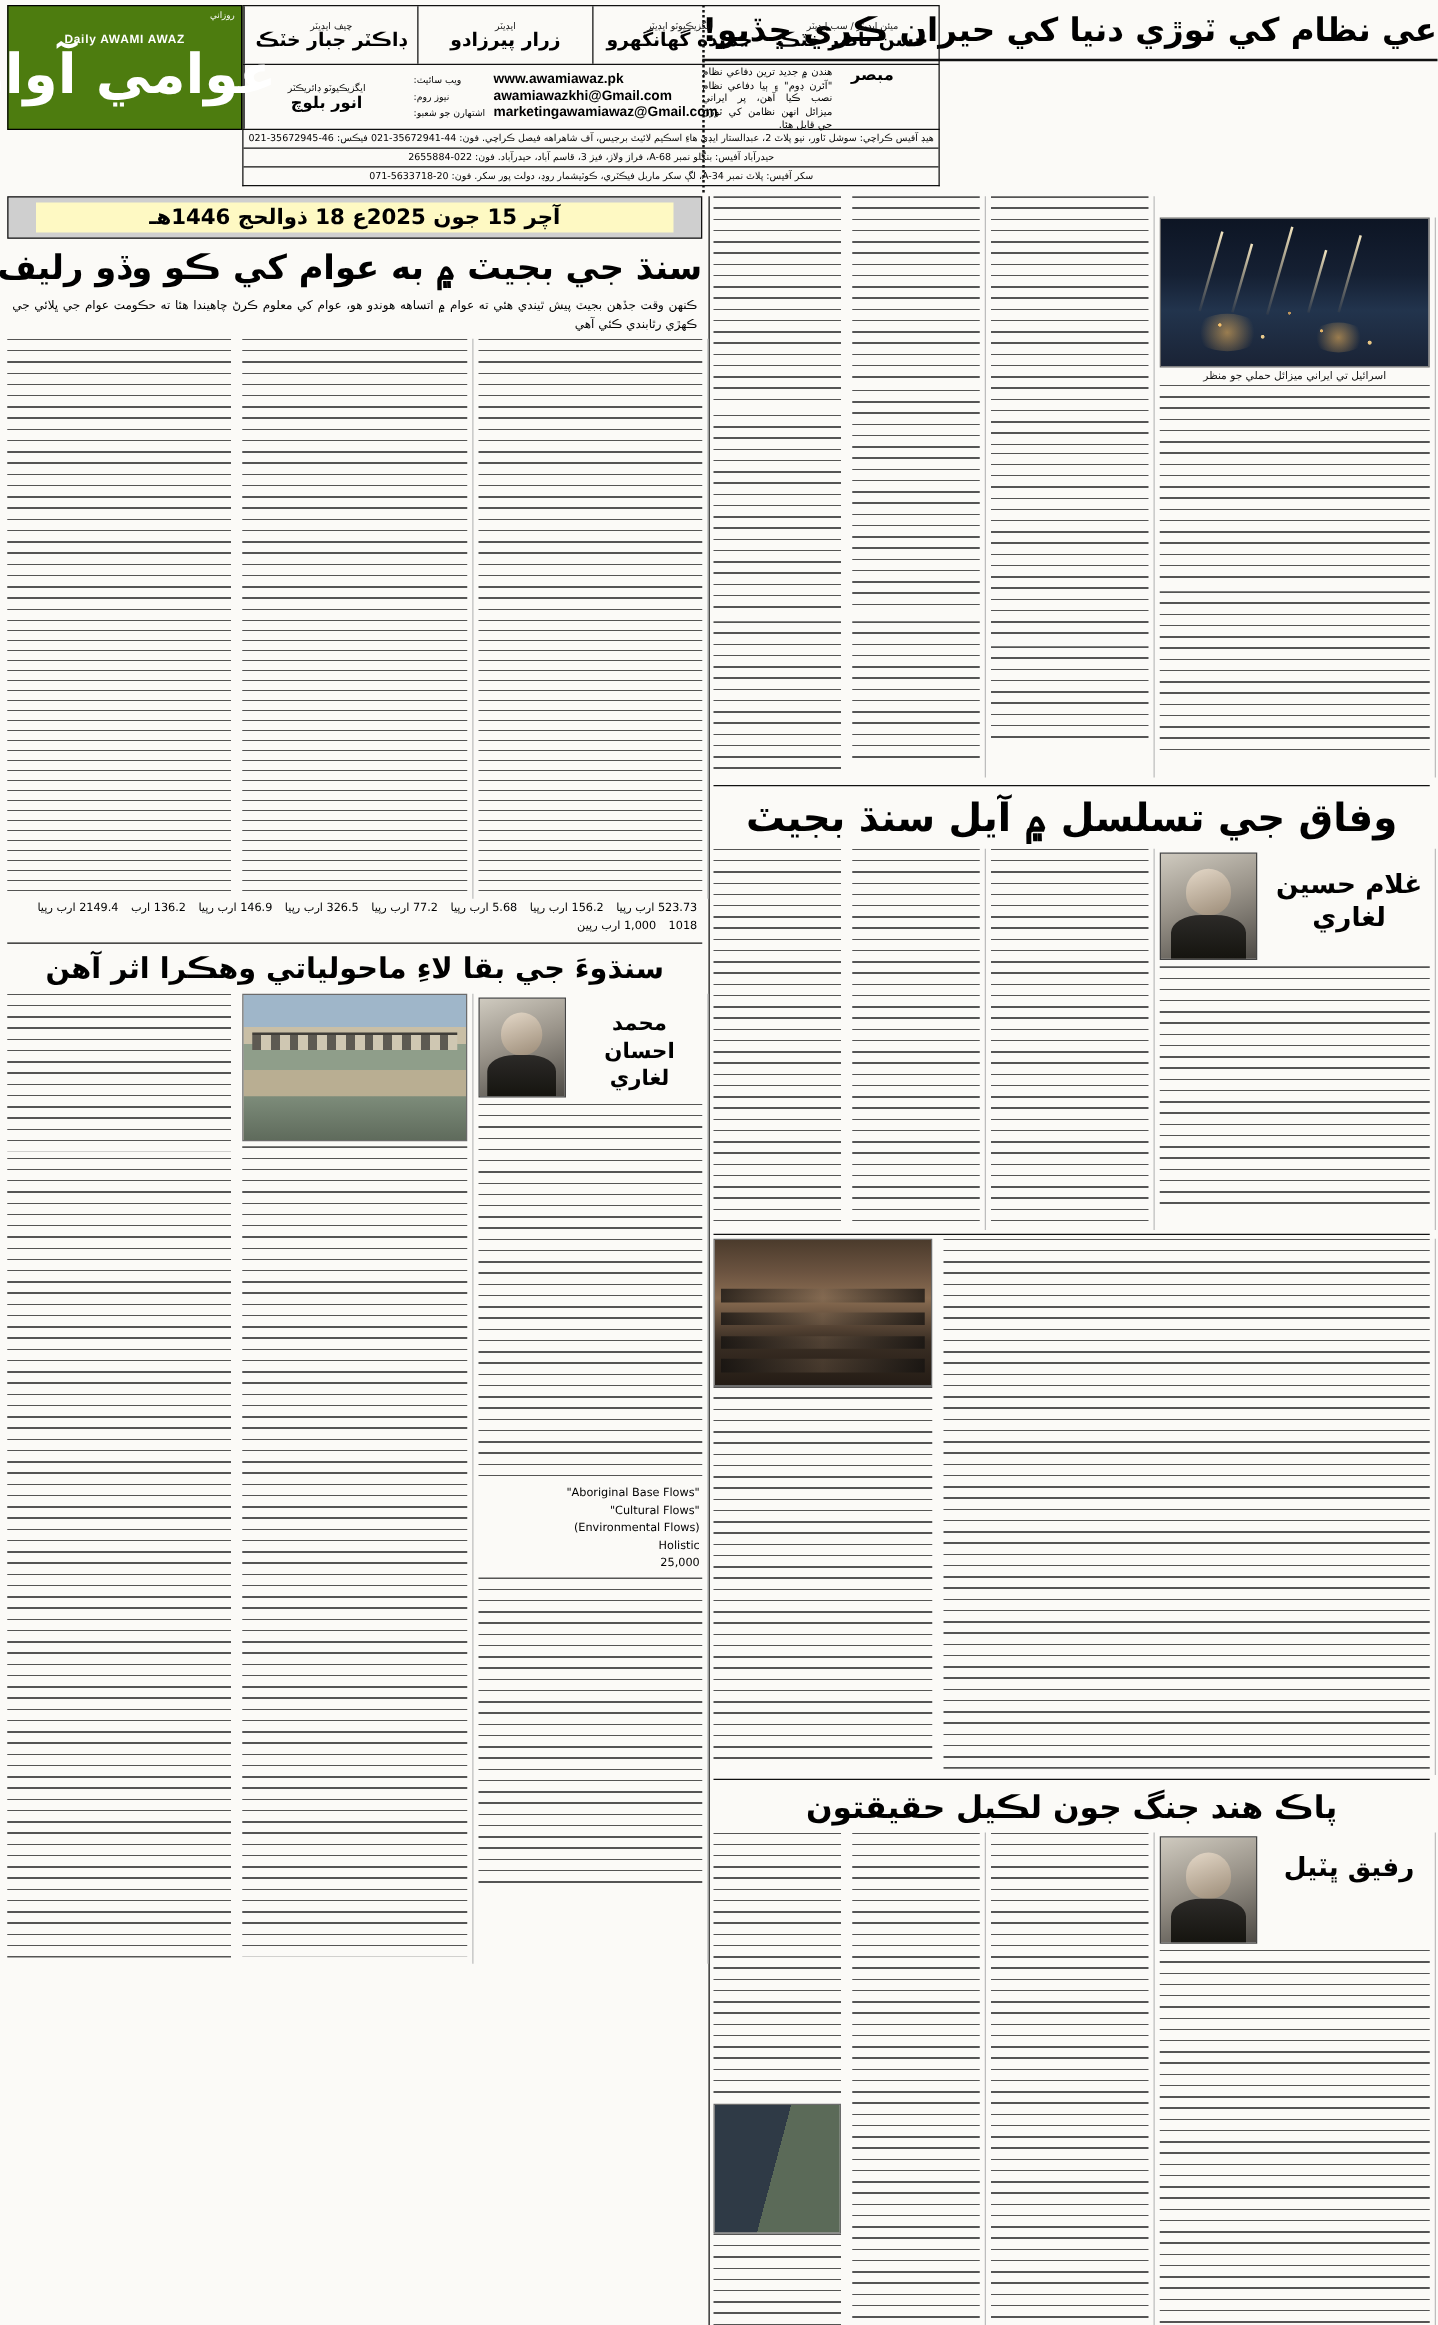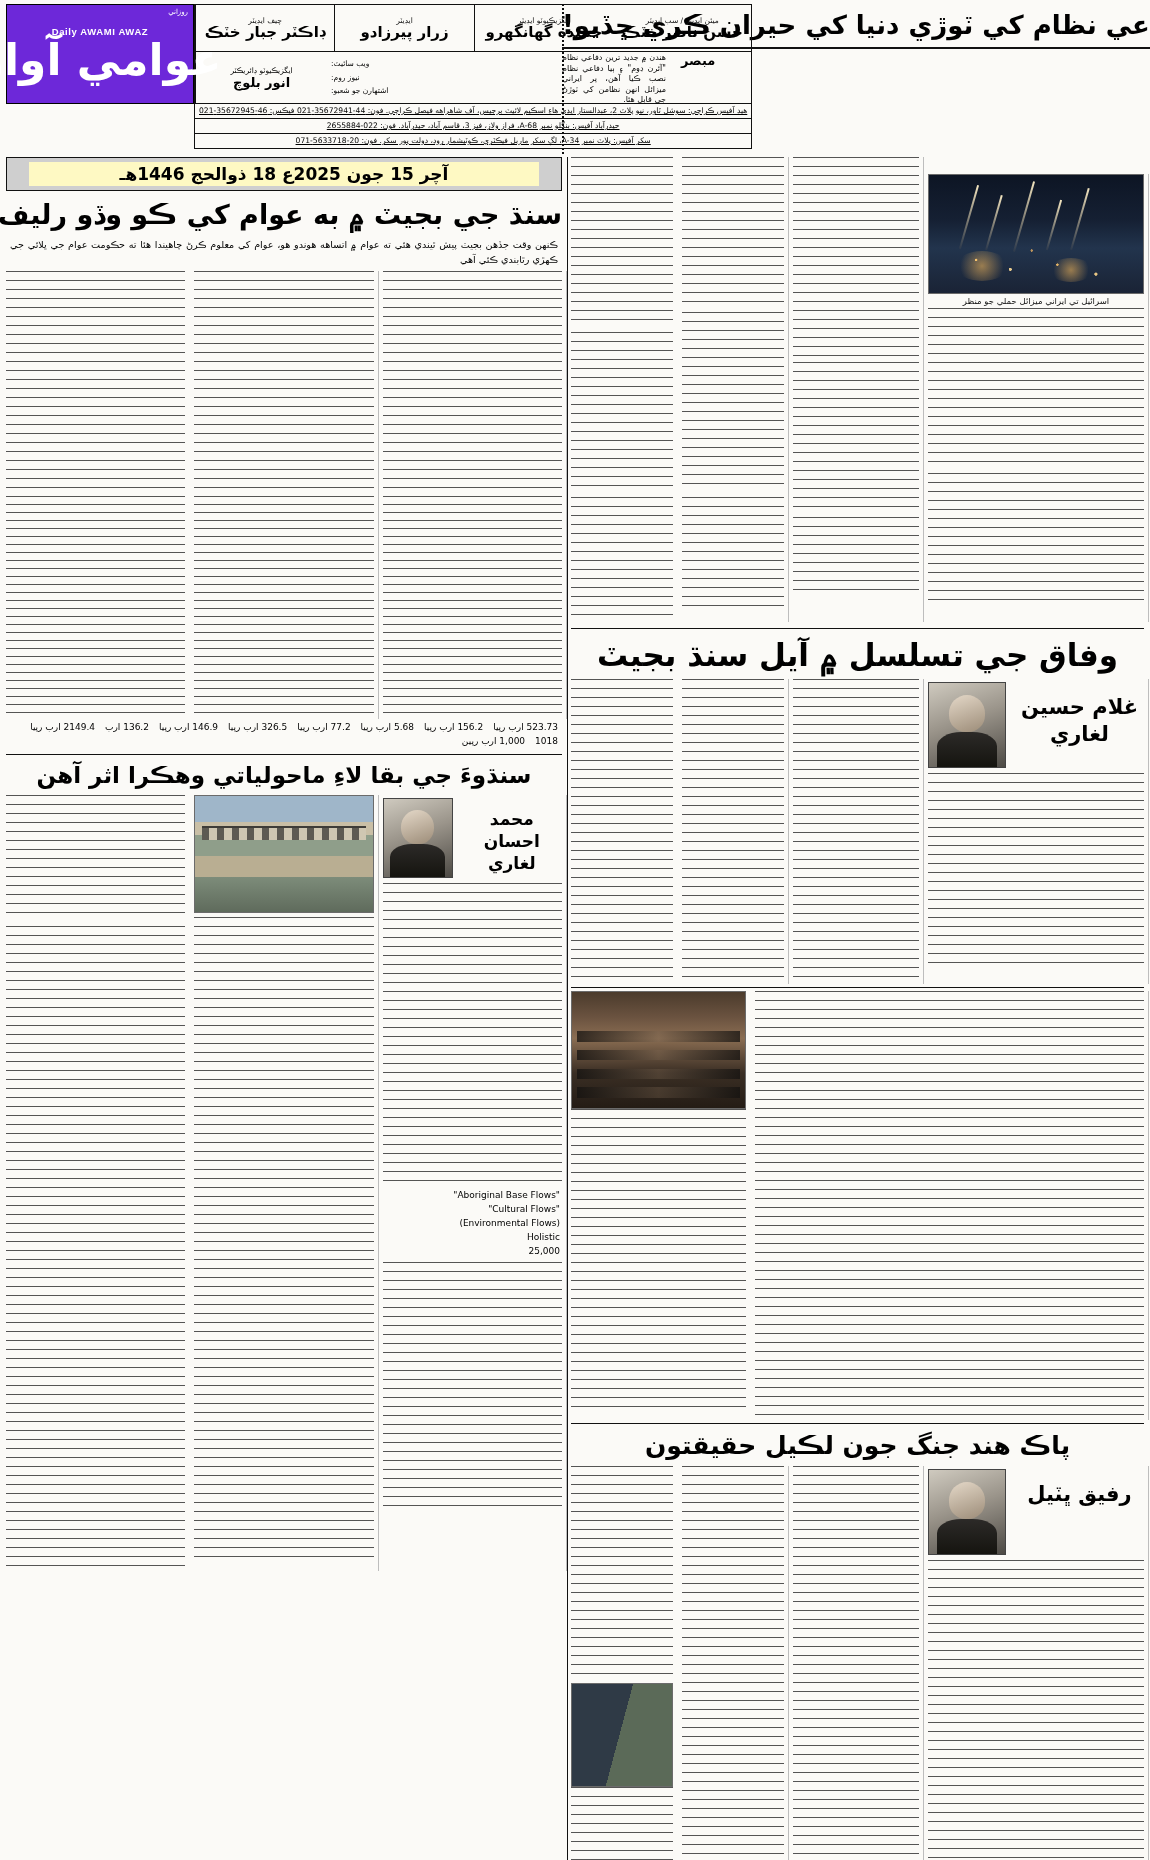--- a/index.html
+++ b/index.html
@@ -31,21 +31,21 @@
   }
   .fake-lines.dense { --lh: 8px; }
 
   
   .para { margin-bottom: 5px; }
 
   
   .topband { display: flex; flex-direction: row-reverse; gap: 0; height: 150px; }
   .masthead {
     width: 188px;
-    background: #6d28d9;
+    background: #4d7c0f;
     color: #fff;
     position: relative;
     border: 1px solid #000;
     display: flex; flex-direction: column;
     align-items: center; justify-content: center;
     height: 100px;
   }
   .masthead .m-sub-en {
     font-size: 9.5px; font-weight: bold; letter-spacing: .6px;
     font-family: "Liberation Sans", sans-serif;
@@ -93,21 +93,21 @@
   .contact-vals {
     flex: 1; text-align: left; direction: ltr;
     font-size: 11px; line-height: 13.5px; font-weight: bold;
     font-family: "Liberation Sans", sans-serif;
   }
 
   .addrbox { border: 1px solid #111; border-top: none; }
   .addrline {
     font-size: 7.6px; line-height: 12px; text-align: center;
     border-bottom: 1px solid #111; padding: 1px 4px;
-    white-space: nowrap; overflow: hidden; text-decoration: underline;
+    white-space: nowrap; overflow: hidden;
   }
   .addrline:last-child { border-bottom: none; }
 
   
   .body-grid { display: flex; flex-direction: row-reverse; margin-top: 3px; }
   .col-right { width: 556px; }
   .col-divider { width: 9px; position: relative; }
   .col-divider::after {
     content: ""; position: absolute; top: 0; bottom: 0; left: 50%;
     width: 1.2px; background: #111;
@@ -271,20 +271,25 @@
         <div class="contactbox">
           <div class="contact-left">
             <div class="role">ايگزيڪيوٽو ڊائريڪٽر</div>
             <div class="name">انور بلوچ</div>
           </div>
           <div class="contact-right">
             <div class="contact-labels">
               <div>ويب سائيٽ:</div>
               <div>نيوز روم:</div>
               <div>اشتهارن جو شعبو:</div>
+            </div>
+            <div class="contact-vals">
+              <div>www.awamiawaz.pk</div>
+              <div>awamiawazkhi@Gmail.com</div>
+              <div>marketingawamiawaz@Gmail.com</div>
             </div>
           </div>
         </div>
 
         <div class="addrbox">
           <div class="addrline">هيڊ آفيس ڪراچي: سوشل ٽاور، نيو پلاٽ 2، عبدالستار ايڊي هاءِ اسڪيم لائيٽ برجيس، آف شاهراهه فيصل ڪراچي. فون: 44-35672941-021  فيڪس: 46-35672945-021</div>
           <div class="addrline">حيدرآباد آفيس: بنگلو نمبر A-68، فراز ولاز، فيز 3، قاسم آباد، حيدرآباد. فون: 022-2655884</div>
           <div class="addrline">سکر آفيس: پلاٽ نمبر A-34، لڳ سکر ماربل فيڪٽري، ڪوٽيشمار روڊ، دولت پور سکر. فون: 20-5633718-071</div>
         </div>
       </div>

